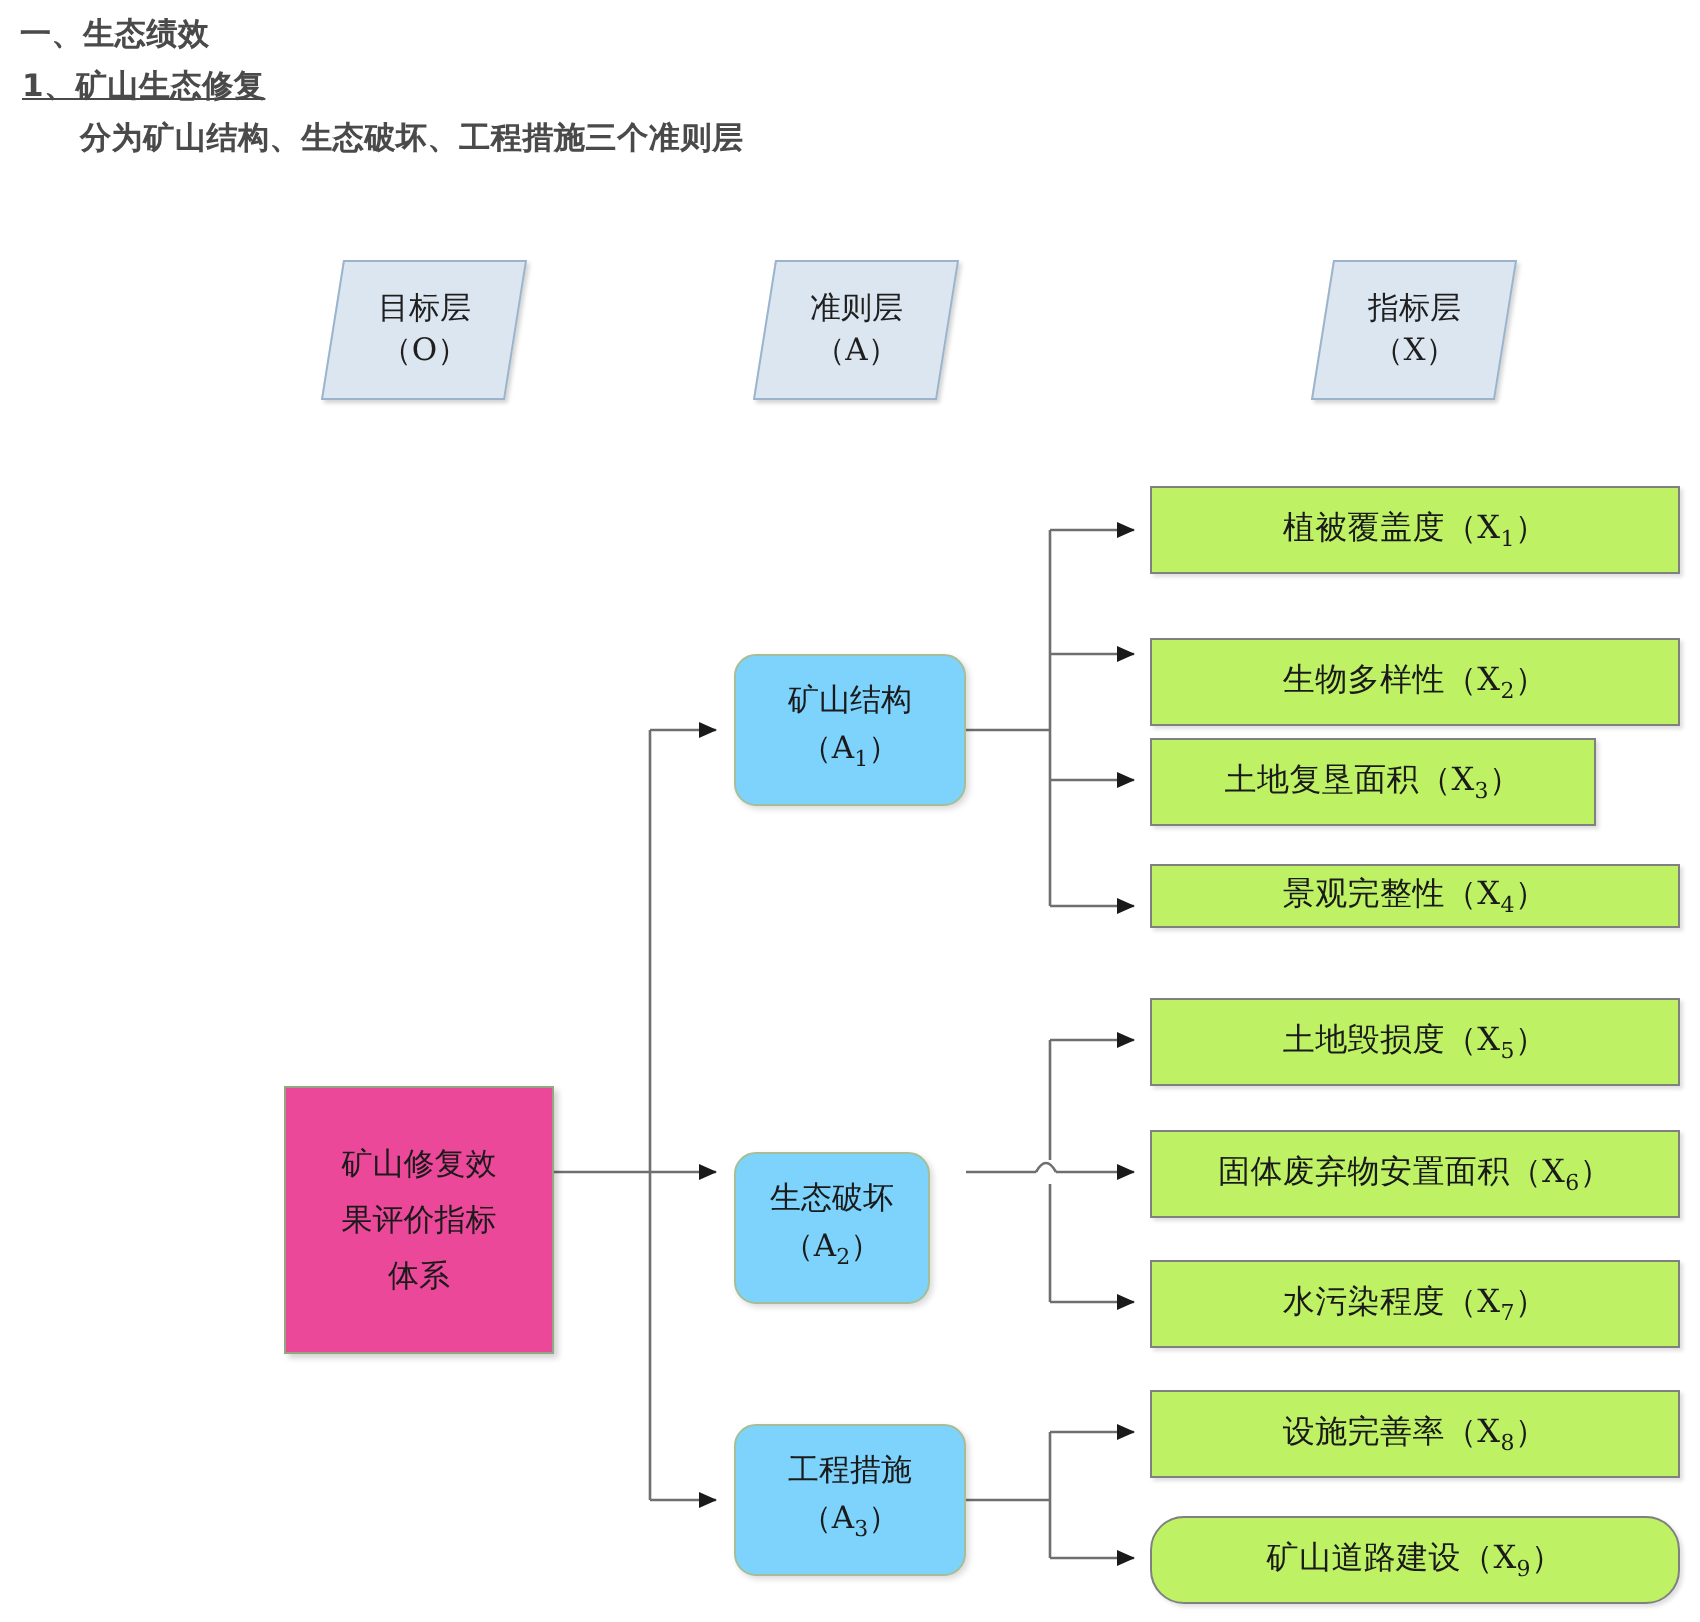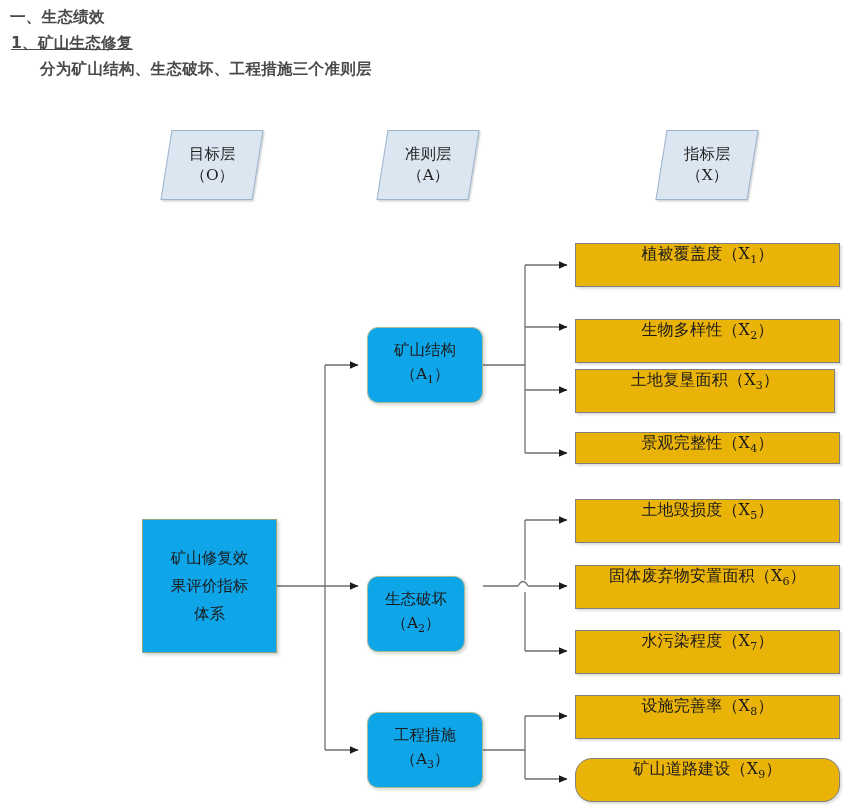--- a/index.html
+++ b/index.html
@@ -64,63 +64,65 @@
     color: #1f1f1f;
     font-family: "DejaVu Serif", "Liberation Serif", serif;
     font-size: 15.5px;
     line-height: 21px;
     white-space: nowrap;
   }
 
   
   .goal-box {
     position: absolute;
-    background: #0ea5e9;
+    background: #ec4899;
     border: 1px solid #8fa882;
     display: flex;
     align-items: center;
     justify-content: center;
     box-shadow: 2px 2px 3px rgba(0,0,0,0.18);
+    margin-top: 24px;
   }
   .goal-text {
     font-family: "DejaVu Serif", "Liberation Serif", serif;
     font-size: 15.5px;
     line-height: 28px;
     color: #1a1a1a;
     text-align: center;
     width: 104px;
   }
 
   
   .crit-box {
     position: absolute;
-    background: #0ea5e9;
+    background: #7dd3fc;
     border: 1px solid #a7bd96;
     border-radius: 11px;
     display: flex;
     align-items: center;
     justify-content: center;
     box-shadow: 1.5px 1.5px 3px rgba(0,0,0,0.15);
   }
   .crit-text {
     font-family: "DejaVu Serif", "Liberation Serif", serif;
     font-size: 15.5px;
     line-height: 24px;
     color: #1a1a1a;
     text-align: center;
     white-space: nowrap;
   }
   .crit-text .sub { font-size: 11px; vertical-align: sub; }
 
   
   .ind-box {
     position: absolute;
-    background: #eab308;
+    background: #bef264;
     border: 1px solid #808080;
     display: flex;
+    align-items: center;
     justify-content: center;
     box-shadow: 1.5px 1.5px 2px rgba(0,0,0,0.13);
   }
   .ind-text {
     font-family: "DejaVu Serif", "Liberation Serif", serif;
     font-size: 16px;
     color: #1a1a1a;
     white-space: nowrap;
     letter-spacing: 0.2px;
   }
@@ -228,21 +230,21 @@
   </div>
 
   <div class="ind-box" style="left:575px; top:243px; width:265px; height:44px;">
     <div class="ind-text"><span>植被覆盖度（X</span><span class="sub">1</span><span>）</span></div>
   </div>
 
   <div class="ind-box" style="left:575px; top:319px; width:265px; height:44px;">
     <div class="ind-text"><span>生物多样性（X</span><span class="sub">2</span><span>）</span></div>
   </div>
 
-  <div class="ind-box" style="left:575px; top:369px; width:260px; height:44px;">
+  <div class="ind-box" style="left:575px; top:369px; width:223px; height:44px;">
     <div class="ind-text"><span>土地复垦面积（X</span><span class="sub">3</span><span>）</span></div>
   </div>
 
   <div class="ind-box" style="left:575px; top:432px; width:265px; height:32px;">
     <div class="ind-text"><span>景观完整性（X</span><span class="sub">4</span><span>）</span></div>
   </div>
 
   <div class="ind-box" style="left:575px; top:499px; width:265px; height:44px;">
     <div class="ind-text"><span>土地毁损度（X</span><span class="sub">5</span><span>）</span></div>
   </div>

